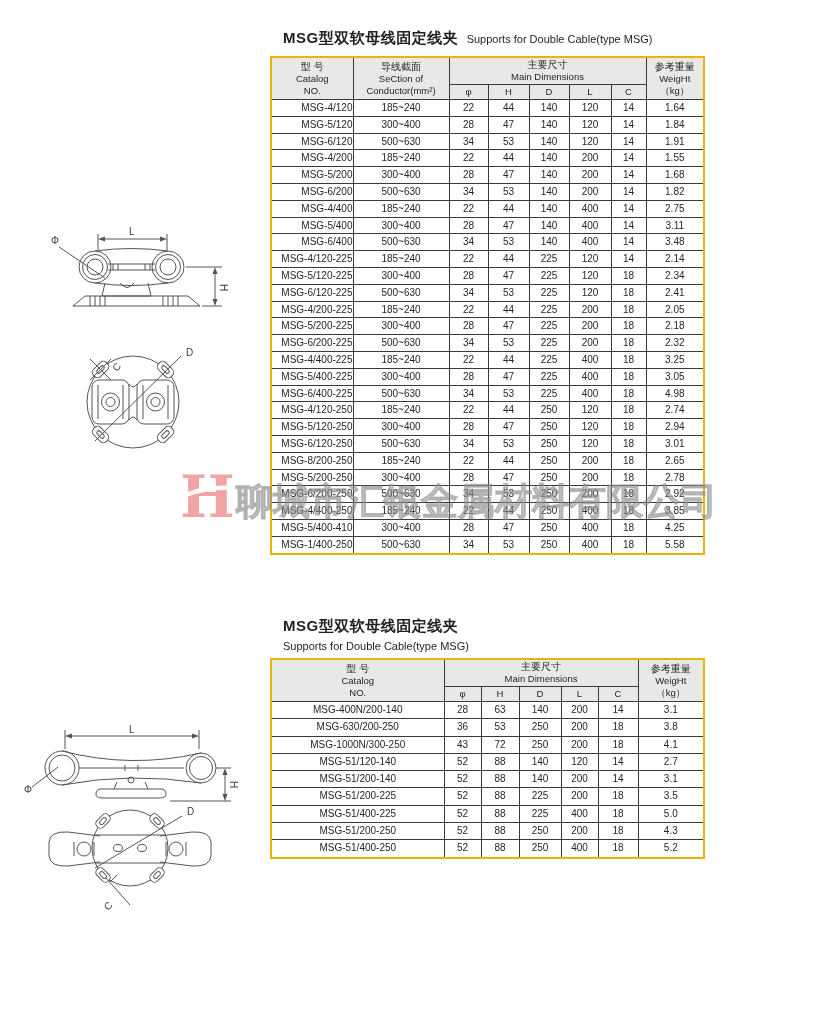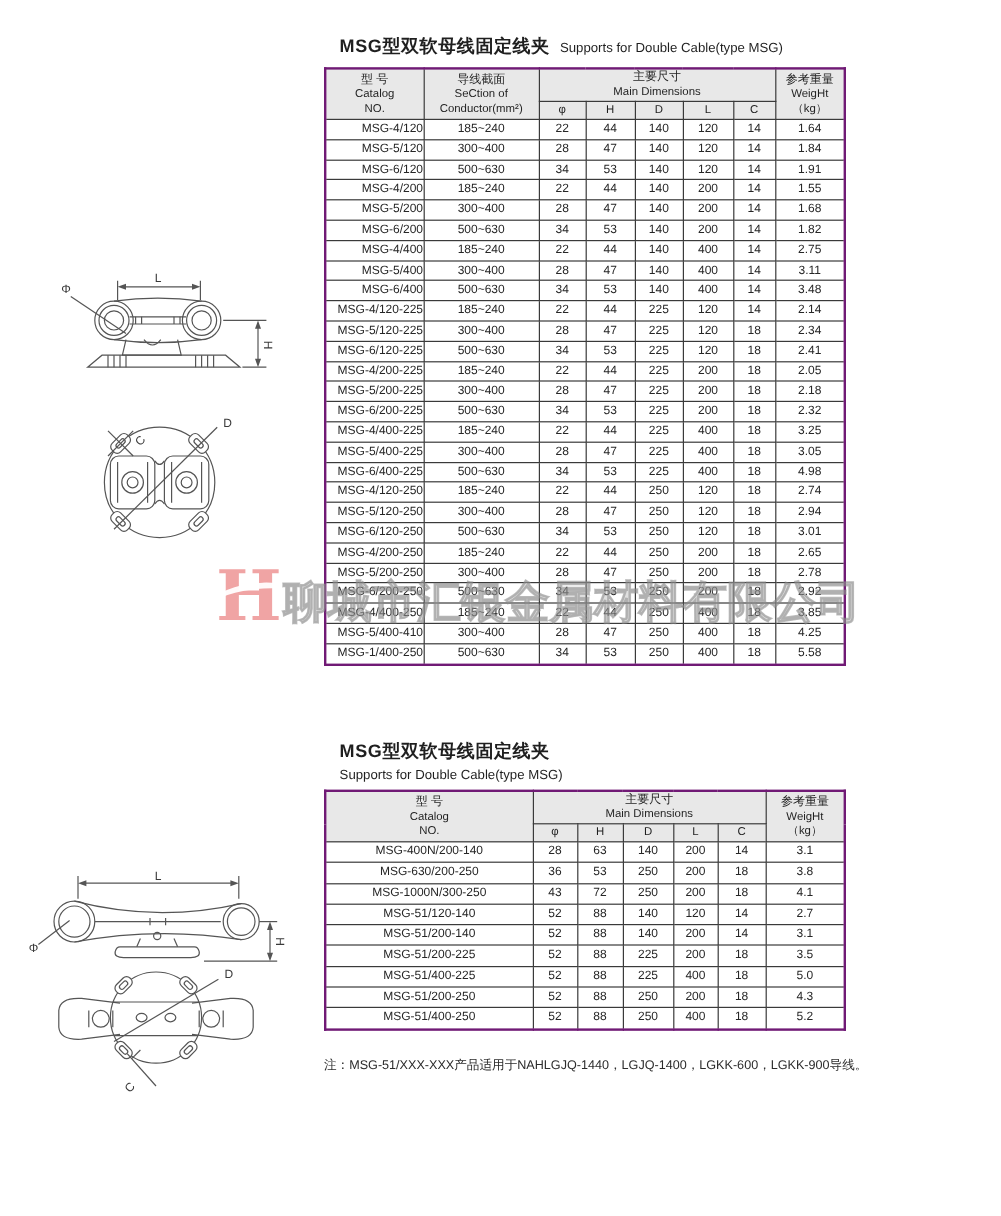--- a/index.html
+++ b/index.html
@@ -9,21 +9,21 @@
   }
   
   .sec-title {position:absolute; white-space:nowrap;}
   #title1 {left:283px; top:29px;}
   #title2 {left:283px; top:617px;}
   .t-zh {font-weight:bold; font-size:15px; letter-spacing:0.5px;}
   .t-en {font-size:11px; margin-left:4px;}
   #title2 .t-en2 {display:block; font-size:11px; font-weight:normal; margin-top:4px;}
   
   table {position:absolute; border-collapse:collapse; table-layout:fixed;
-         border:2px solid #701a75;}
+         border:2px solid #eab308;}
   #table1 {left:270px; top:56px; width:433px;}
   #table2 {left:270px; top:658px; width:433px;}
   th, td {border:1px solid #3a3a3a; padding:0; text-align:center; vertical-align:middle;}
   th {background:#e8e8e8; font-weight:normal; font-size:9.5px; line-height:12px; padding:1px 0;}
   .h-zh {font-size:10px;}
   tbody td {font-size:10px; white-space:nowrap; overflow:hidden; color:#262626;}
   #table1 tbody td {height:15.8px; line-height:15.8px;}
   #table1 tbody td:first-child {text-align:right; padding-left:7px;}
   #table2 tbody td {height:16.3px; line-height:16.3px;}
   
@@ -303,21 +303,21 @@
           <td>MSG-6/120-250</td>
           <td>500~630</td>
           <td>34</td>
           <td>53</td>
           <td>250</td>
           <td>120</td>
           <td>18</td>
           <td>3.01</td>
         </tr>
         <tr>
-          <td>MSG-4/200-250</td>
+          <td>MSG-8/200-250</td>
           <td>185~240</td>
           <td>22</td>
           <td>44</td>
           <td>250</td>
           <td>200</td>
           <td>18</td>
           <td>2.65</td>
         </tr>
         <tr>
           <td>MSG-5/200-250</td>
@@ -572,21 +572,20 @@
           <td>52</td>
           <td>88</td>
           <td>250</td>
           <td>400</td>
           <td>18</td>
           <td>5.2</td>
         </tr>
       </tbody>
   </table>
 
-  <div id="note">注：MSG-51/XXX-XXX产品适用于NAHLGJQ-1440，LGJQ-1400，LGKK-600，LGKK-900导线。</div>
 
   <svg id="drawing2" class="drawing" width="220" height="235" viewBox="0 0 220 235">
 
     <g>
       <line x1="45" y1="5" x2="45" y2="24"></line>
         <line x1="179" y1="5" x2="179" y2="24"></line>
       <line x1="48" y1="11" x2="176" y2="11"></line>
       <polygon points="45,11 52,8.5 52,13.5"></polygon>
         <polygon points="179,11 172,8.5 172,13.5"></polygon>
       <text x="109" y="8">L</text>

